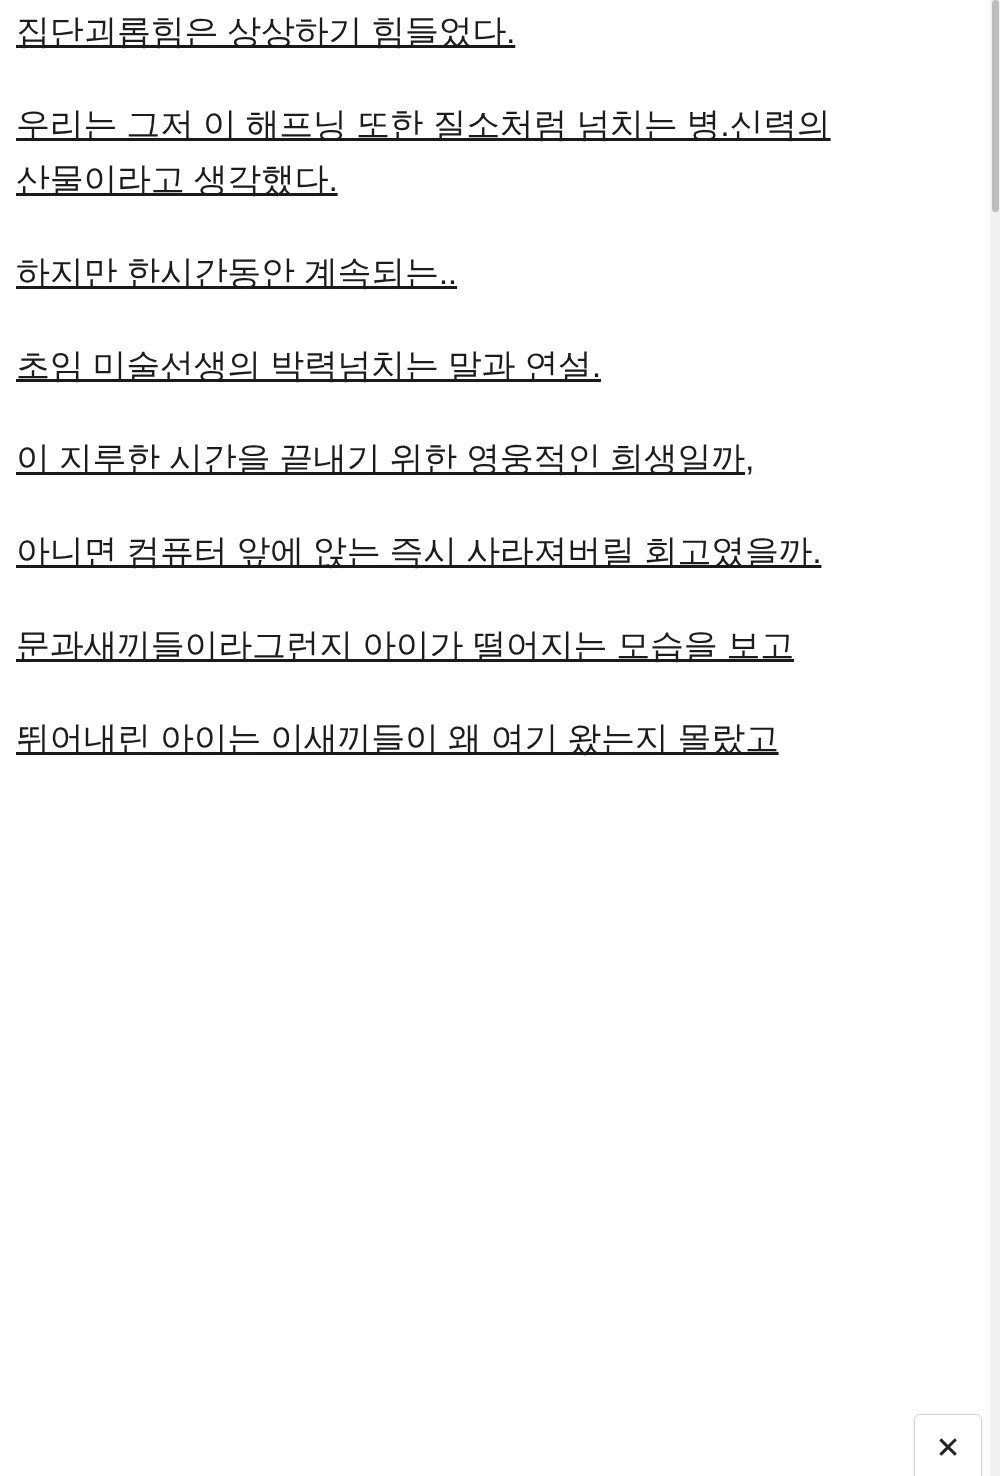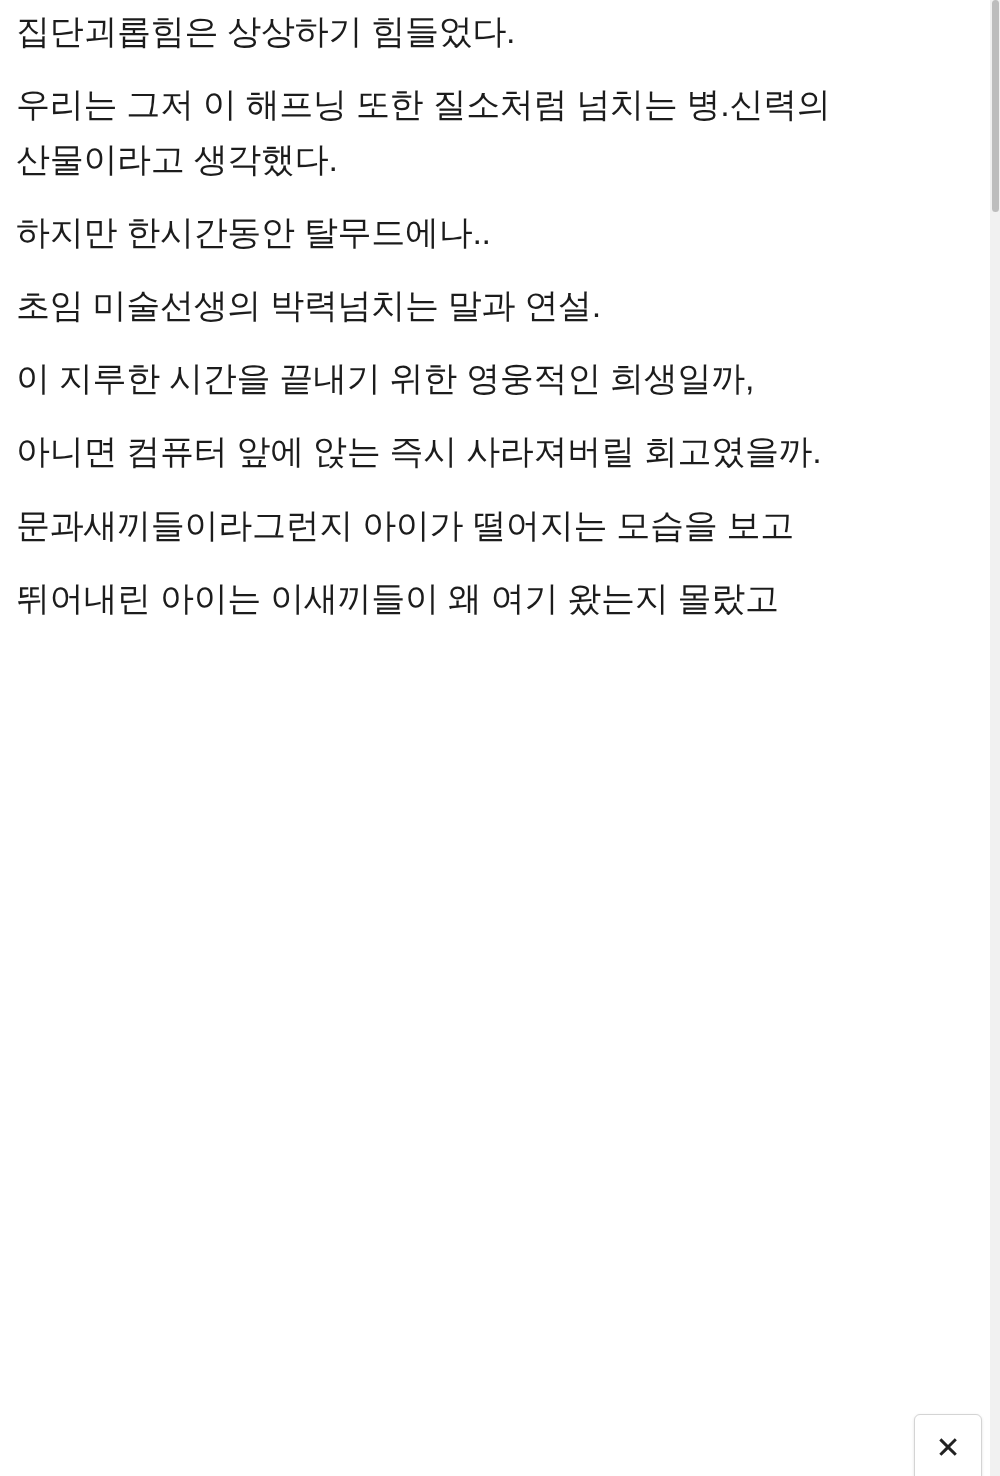--- a/index.html
+++ b/index.html
@@ -15,35 +15,36 @@
     color: #1a1a1a;
     position: relative;
   }
   .page {
     position: relative;
     width: 1000px;
     height: 1476px;
     box-sizing: border-box;
     padding: 0 22px 0 16px;
     background: #ffffff;
+    text-decoration: underline;
   }
   .content {
     padding-top: 4px;
   }
   p.para {
     margin: 0 0 0 0;
     font-size: 34px;
     line-height: 1.62;
     letter-spacing: -0.3px;
     color: #1c1c1c;
     font-weight: 400;
     word-break: keep-all;
   }
   p.para + p.para {
-    margin-top: 18px;
+    margin-top: 38px;
   }
   
   .scrollbar-track {
     position: absolute;
     top: 0;
     right: 0;
     width: 10px;
     height: 1476px;
     background: #f1f1f1;
   }
@@ -79,21 +80,21 @@
   }
 </style>
 </head>
 <body>
 
 <div class="page">
 
   <div class="content">
     <p class="para">집단괴롭힘은 상상하기 힘들었다.</p>
     <p class="para">우리는 그저 이 해프닝 또한 질소처럼 넘치는 병.신력의 산물이라고 생각했다.</p>
-    <p class="para">하지만 한시간동안 탈무드에나..</p>
+    <p class="para">하지만 한시간동안 계속되는..</p>
     <p class="para">초임 미술선생의 박력넘치는 말과 연설.</p>
     <p class="para">이 지루한 시간을 끝내기 위한 영웅적인 희생일까,</p>
     <p class="para">아니면 컴퓨터 앞에 앉는 즉시 사라져버릴 회고였을까.</p>
     <p class="para">문과새끼들이라그런지 아이가 떨어지는 모습을 보고</p>
     <p class="para">뛰어내린 아이는 이새끼들이 왜 여기 왔는지 몰랐고</p>
   </div>
 
   <div class="scrollbar-track">
     <div class="scrollbar-thumb"></div>
   </div>

